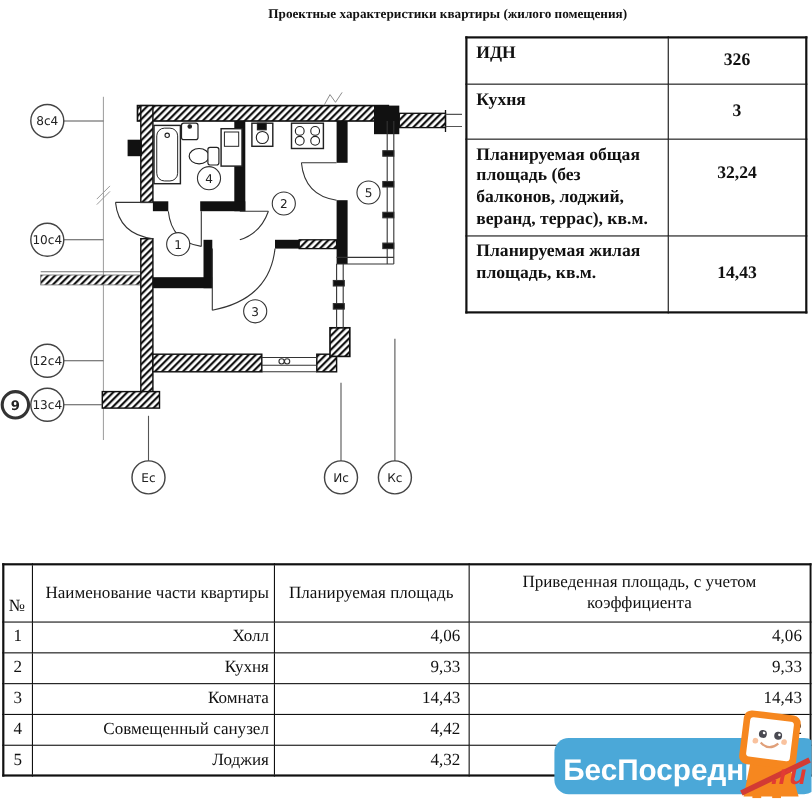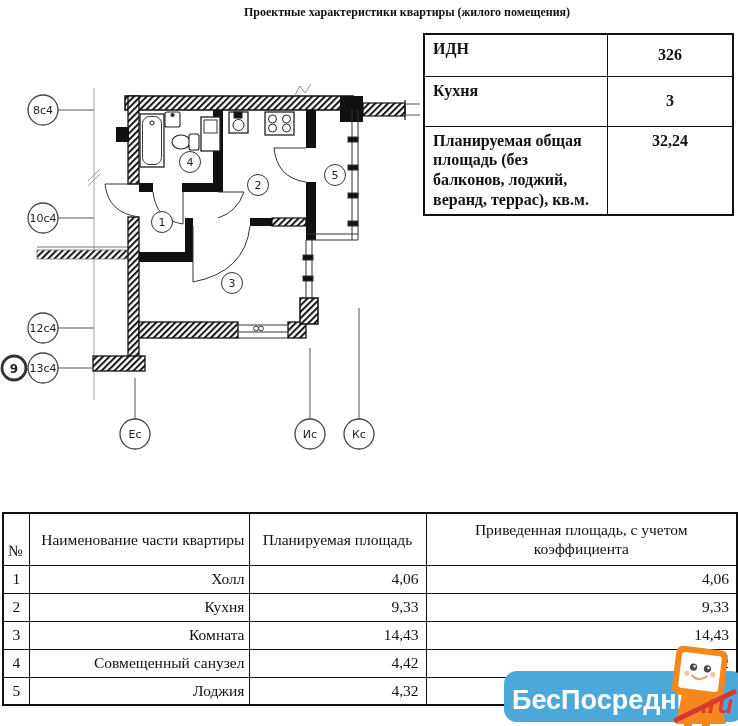--- a/index.html
+++ b/index.html
@@ -6,21 +6,21 @@
   .page{position:relative;width:738px;height:726px;background:#fff;overflow:hidden;
         font-family:"Liberation Serif",serif;color:#111;}
   .title{position:absolute;top:5px;left:0;width:100%;text-align:center;
          font-weight:bold;font-size:12px;margin-left:38px;}
   table{border-collapse:collapse;}
   
   .specs{position:absolute;left:423px;top:33px;width:311px;border:2px solid #111;table-layout:fixed;}
   .specs td{border:1.8px solid #111;font-size:16px;line-height:1.24;
             vertical-align:top;padding:4px 4px 4px 8px;font-weight:bold;}
   .specs td.val{width:118px;text-align:center;vertical-align:middle;padding:2px 3px;}
-  .specs tr.vtop td.val{vertical-align:top;padding-top:4px;}
+  .specs tr.vtop td.val{vertical-align:top;padding-top:21px;}
   .specs tr:nth-child(1){height:42px;}
   .specs tr:nth-child(2){height:50px;}
   .specs tr:nth-child(3){height:43px;}
   .specs tr:nth-child(4){height:70px;}
   .specs tr:nth-child(5){height:90px;}
   .specs tr:nth-child(6){height:127px;}
   .specs tr:nth-child(7){height:46px;}
   
   .rooms{position:absolute;left:2px;top:512px;width:734px;border:2.2px solid #111;table-layout:fixed;}
   .rooms th,.rooms td{border:1.8px solid #111;font-size:15.5px;font-weight:normal;line-height:1.25;}
@@ -207,20 +207,24 @@
         <td class="val">326</td>
       </tr>
       <tr>
         <td>Кухня</td>
         <td class="val">3</td>
       </tr>
       <tr class="vtop">
         <td>Планируемая общая площадь (без балконов, лоджий, веранд, террас), кв.м.</td>
         <td class="val">32,24</td>
       </tr>
+      <tr>
+        <td>Планируемая жилая площадь, кв.м.</td>
+        <td class="val">14,43</td>
+      </tr>
     </tbody>
   </table>
 
   <table class="rooms">
     <colgroup>
       <col style="width:26px">
         <col style="width:220px">
         <col style="width:177px">
         <col style="width:311px">
     </colgroup>

